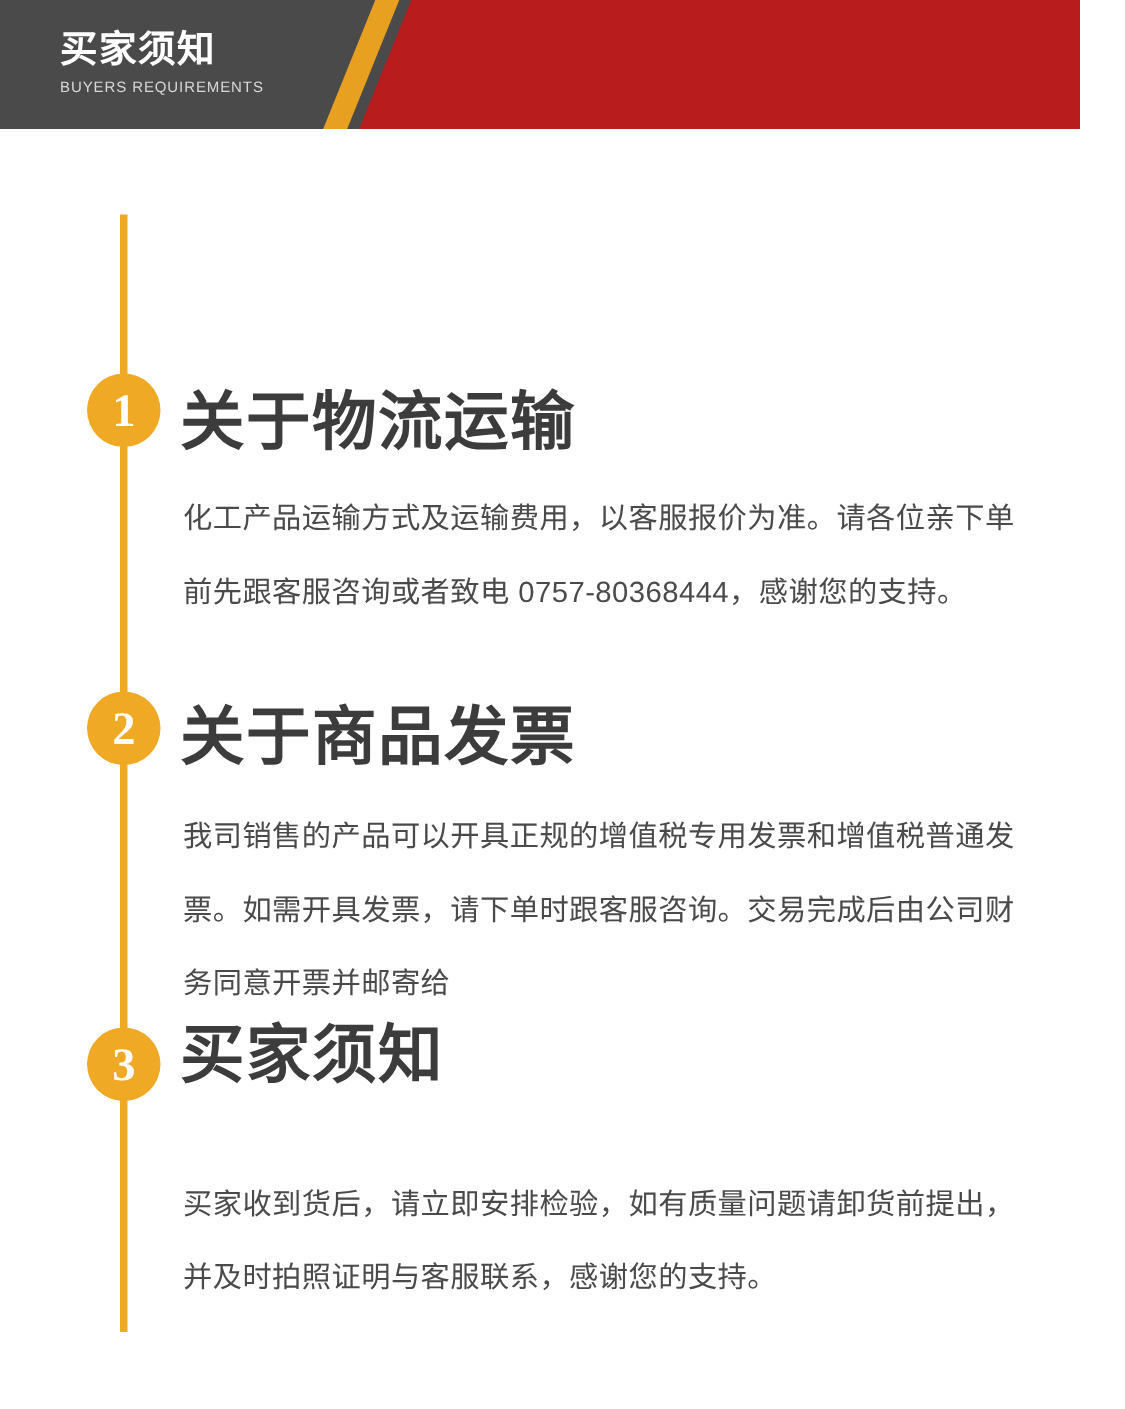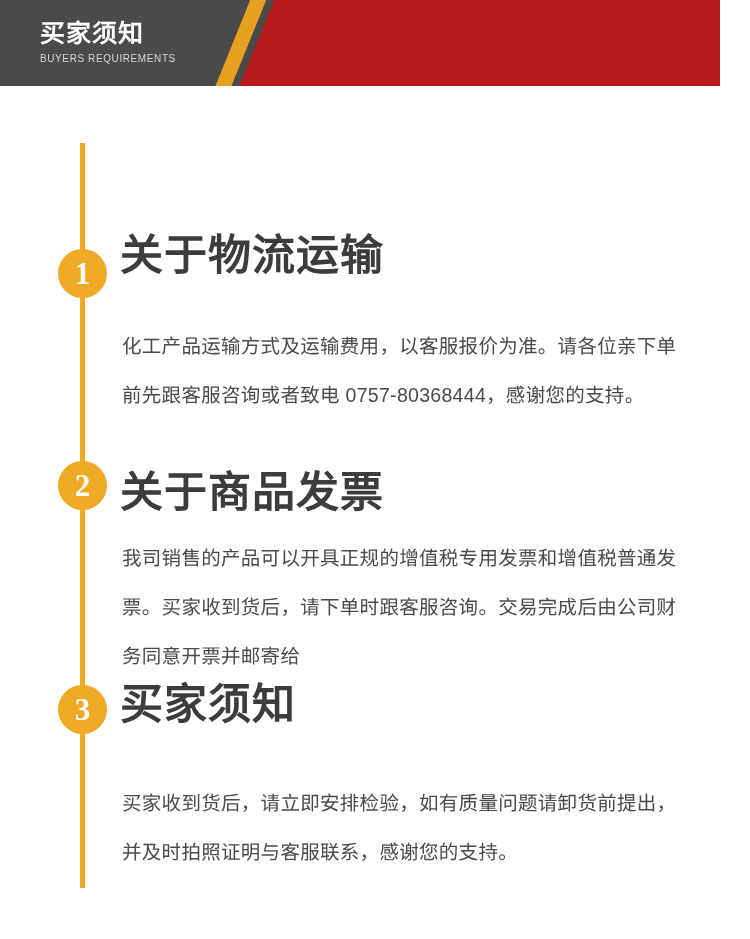--- a/index.html
+++ b/index.html
@@ -138,28 +138,28 @@
     <div class="banner-sub">BUYERS REQUIREMENTS</div>
   </div>
 </div>
 
 <div class="timeline"></div>
 
 <div class="sections">
 
   <div class="section" style="top:0;">
     <div class="num-badge" style="top:249px;">1</div>
-    <div class="sec-title" style="top:230px;">关于物流运输</div>
+    <div class="sec-title" style="top:257px;">关于物流运输</div>
     <div class="sec-body" style="top:322px;">化工产品运输方式及运输费用，以客服报价为准。请各位亲下单前先跟客服咨询或者致电 0757-80368444，感谢您的支持。</div>
   </div>
 
   <div class="section" style="top:0;">
     <div class="num-badge" style="top:461px;">2</div>
     <div class="sec-title" style="top:467px;">关于商品发票</div>
-    <div class="sec-body" style="top:534px;">我司销售的产品可以开具正规的增值税专用发票和增值税普通发票。买家收到货后，请下单时跟客服咨询。交易完成后由公司财务同意开票并邮寄给</div>
+    <div class="sec-body" style="top:534px;">我司销售的产品可以开具正规的增值税专用发票和增值税普通发票。如需开具发票，请下单时跟客服咨询。交易完成后由公司财务同意开票并邮寄给</div>
   </div>
 
   <div class="section" style="top:0;">
     <div class="num-badge" style="top:685px;">3</div>
     <div class="sec-title" style="top:679px;">买家须知</div>
     <div class="sec-body" style="top:779px;">买家收到货后，请立即安排检验，如有质量问题请卸货前提出，并及时拍照证明与客服联系，感谢您的支持。</div>
   </div>
 
 </div>
 

